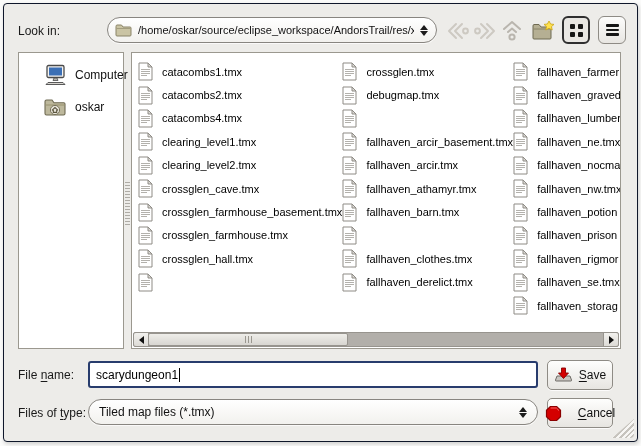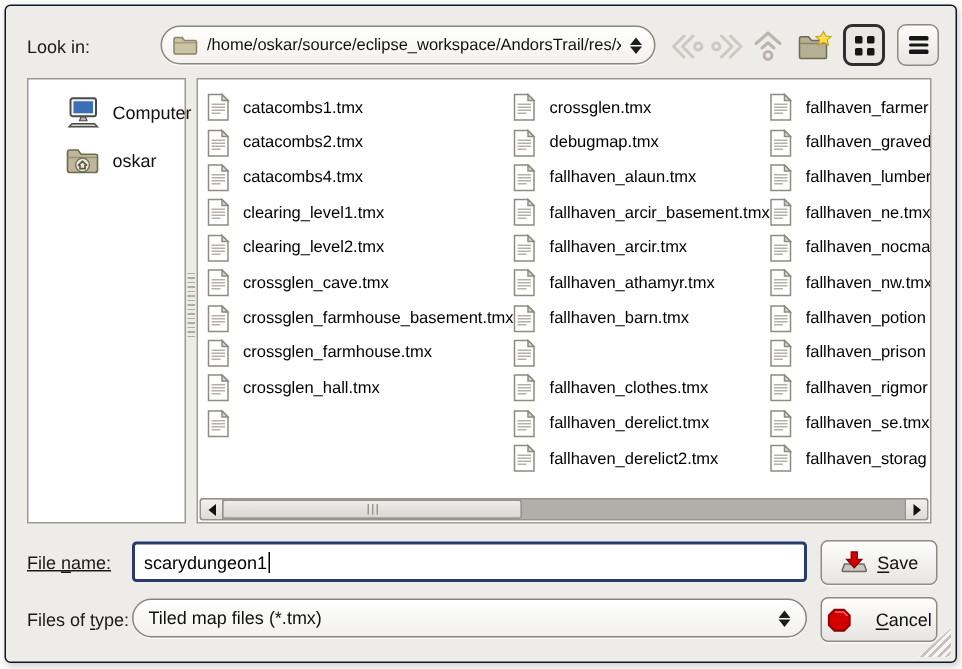--- a/index.html
+++ b/index.html
@@ -106,21 +106,21 @@
   .filename-text{font-size:12px;color:#000;}
   .caret{display:inline-block;width:1px;height:14px;background:#000;margin-left:1px;}
   .type-combo{
     position:absolute;left:84px;top:395px;width:450px;height:26px;box-sizing:border-box;
     background:linear-gradient(#ffffff,#f2f1ee);border:1px solid #888580;border-radius:13px;
     display:flex;align-items:center;padding:0 10px;box-shadow:0 1px 0 rgba(255,255,255,.7);
   }
   .type-text{flex:1;font-size:12px;color:#111;}
 
   .push-btn{
-    position:absolute;left:543px;width:78px;height:30px;box-sizing:border-box;
+    position:absolute;left:543px;width:66px;height:30px;box-sizing:border-box;
     background:linear-gradient(#fefefd,#e7e5e1);border:1px solid #8e8b85;border-radius:5px;
     display:flex;align-items:center;justify-content:center;gap:6px;
     font-size:12px;color:#111;box-shadow:0 1px 0 rgba(255,255,255,.8);
   }
   .save-btn{top:356px;}
   .cancel-btn{top:394px;gap:16px;}
 
   .resize-grip{
     position:absolute;right:3px;bottom:3px;width:22px;height:19px;
     background:repeating-linear-gradient(135deg,#f7f6f4 0 2px,#c6c3bd 2px 4px);
@@ -427,21 +427,20 @@
                 <path d="M1 1 L10 1 L14 5 L14 18 L1 18 Z" fill="#ffffff" stroke="#8e8b85" stroke-width="1"></path>
                 <path d="M10 1 L10 5 L14 5 Z" fill="#dddbd6" stroke="#8e8b85" stroke-width="1"></path>
                 <g stroke="#b3b1ac" stroke-width="1">
                   <path d="M3 7.5 H12"></path>
                   <path d="M3 9.5 H12"></path>
                   <path d="M3 11.5 H12"></path>
                   <path d="M3 13.5 H9"></path>
                 </g>
               </svg>
             </span>
-            <span class="file-label">fallhaven_alaun.tmx</span>
           </div>
           <div class="file-item">
             <span class="doc-icon">
               <svg width="15" height="19" viewBox="0 0 15 19">
                 <path d="M1 1 L10 1 L14 5 L14 18 L1 18 Z" fill="#ffffff" stroke="#8e8b85" stroke-width="1"></path>
                 <path d="M10 1 L10 5 L14 5 Z" fill="#dddbd6" stroke="#8e8b85" stroke-width="1"></path>
                 <g stroke="#b3b1ac" stroke-width="1">
                   <path d="M3 7.5 H12"></path>
                   <path d="M3 9.5 H12"></path>
                   <path d="M3 11.5 H12"></path>
@@ -532,35 +531,20 @@
                 <path d="M10 1 L10 5 L14 5 Z" fill="#dddbd6" stroke="#8e8b85" stroke-width="1"></path>
                 <g stroke="#b3b1ac" stroke-width="1">
                   <path d="M3 7.5 H12"></path>
                   <path d="M3 9.5 H12"></path>
                   <path d="M3 11.5 H12"></path>
                   <path d="M3 13.5 H9"></path>
                 </g>
               </svg>
             </span>
             <span class="file-label">fallhaven_derelict.tmx</span>
-          </div>
-          <div class="file-item">
-            <span class="doc-icon">
-              <svg width="15" height="19" viewBox="0 0 15 19">
-                <path d="M1 1 L10 1 L14 5 L14 18 L1 18 Z" fill="#ffffff" stroke="#8e8b85" stroke-width="1"></path>
-                <path d="M10 1 L10 5 L14 5 Z" fill="#dddbd6" stroke="#8e8b85" stroke-width="1"></path>
-                <g stroke="#b3b1ac" stroke-width="1">
-                  <path d="M3 7.5 H12"></path>
-                  <path d="M3 9.5 H12"></path>
-                  <path d="M3 11.5 H12"></path>
-                  <path d="M3 13.5 H9"></path>
-                </g>
-              </svg>
-            </span>
-            <span class="file-label">fallhaven_derelict2.tmx</span>
           </div>
         </div>
         <div class="file-col">
           <div class="file-item">
             <span class="doc-icon">
               <svg width="15" height="19" viewBox="0 0 15 19">
                 <path d="M1 1 L10 1 L14 5 L14 18 L1 18 Z" fill="#ffffff" stroke="#8e8b85" stroke-width="1"></path>
                 <path d="M10 1 L10 5 L14 5 Z" fill="#dddbd6" stroke="#8e8b85" stroke-width="1"></path>
                 <g stroke="#b3b1ac" stroke-width="1">
                   <path d="M3 7.5 H12"></path>
@@ -732,21 +716,21 @@
           <b></b>
           <b></b>
           <b></b>
         </span>
       <span class="hs-arrow hs-right">
           <i></i>
         </span>
     </div>
   </div>
 
-  <span class="field-label" style="top:364px;text-decoration:underline;"><span>File </span><span class="mn">n</span><span>ame:</span></span>
+  <span class="field-label" style="top:364px;"><span>File </span><span class="mn">n</span><span>ame:</span></span>
   <div class="filename-field">
     <span class="filename-text">scarydungeon1</span>
       <span class="caret"></span>
   </div>
   <div class="push-btn save-btn">
     <span>
       <svg width="19" height="17" viewBox="0 0 19 17">
         <path d="M3 9 L16 9 L17.5 13 Q17.8 14 16.8 14 L2.2 14 Q1.2 14 1.5 13 Z" fill="#c9c6c1" stroke="#6e6b66" stroke-width="1"></path>
         <path d="M7.5 1 L11.5 1 L11.5 6 L14.5 6 L9.5 11.5 L4.5 6 L7.5 6 Z" fill="#d40000" stroke="#8b0000" stroke-width="0.9"></path>
       </svg>

